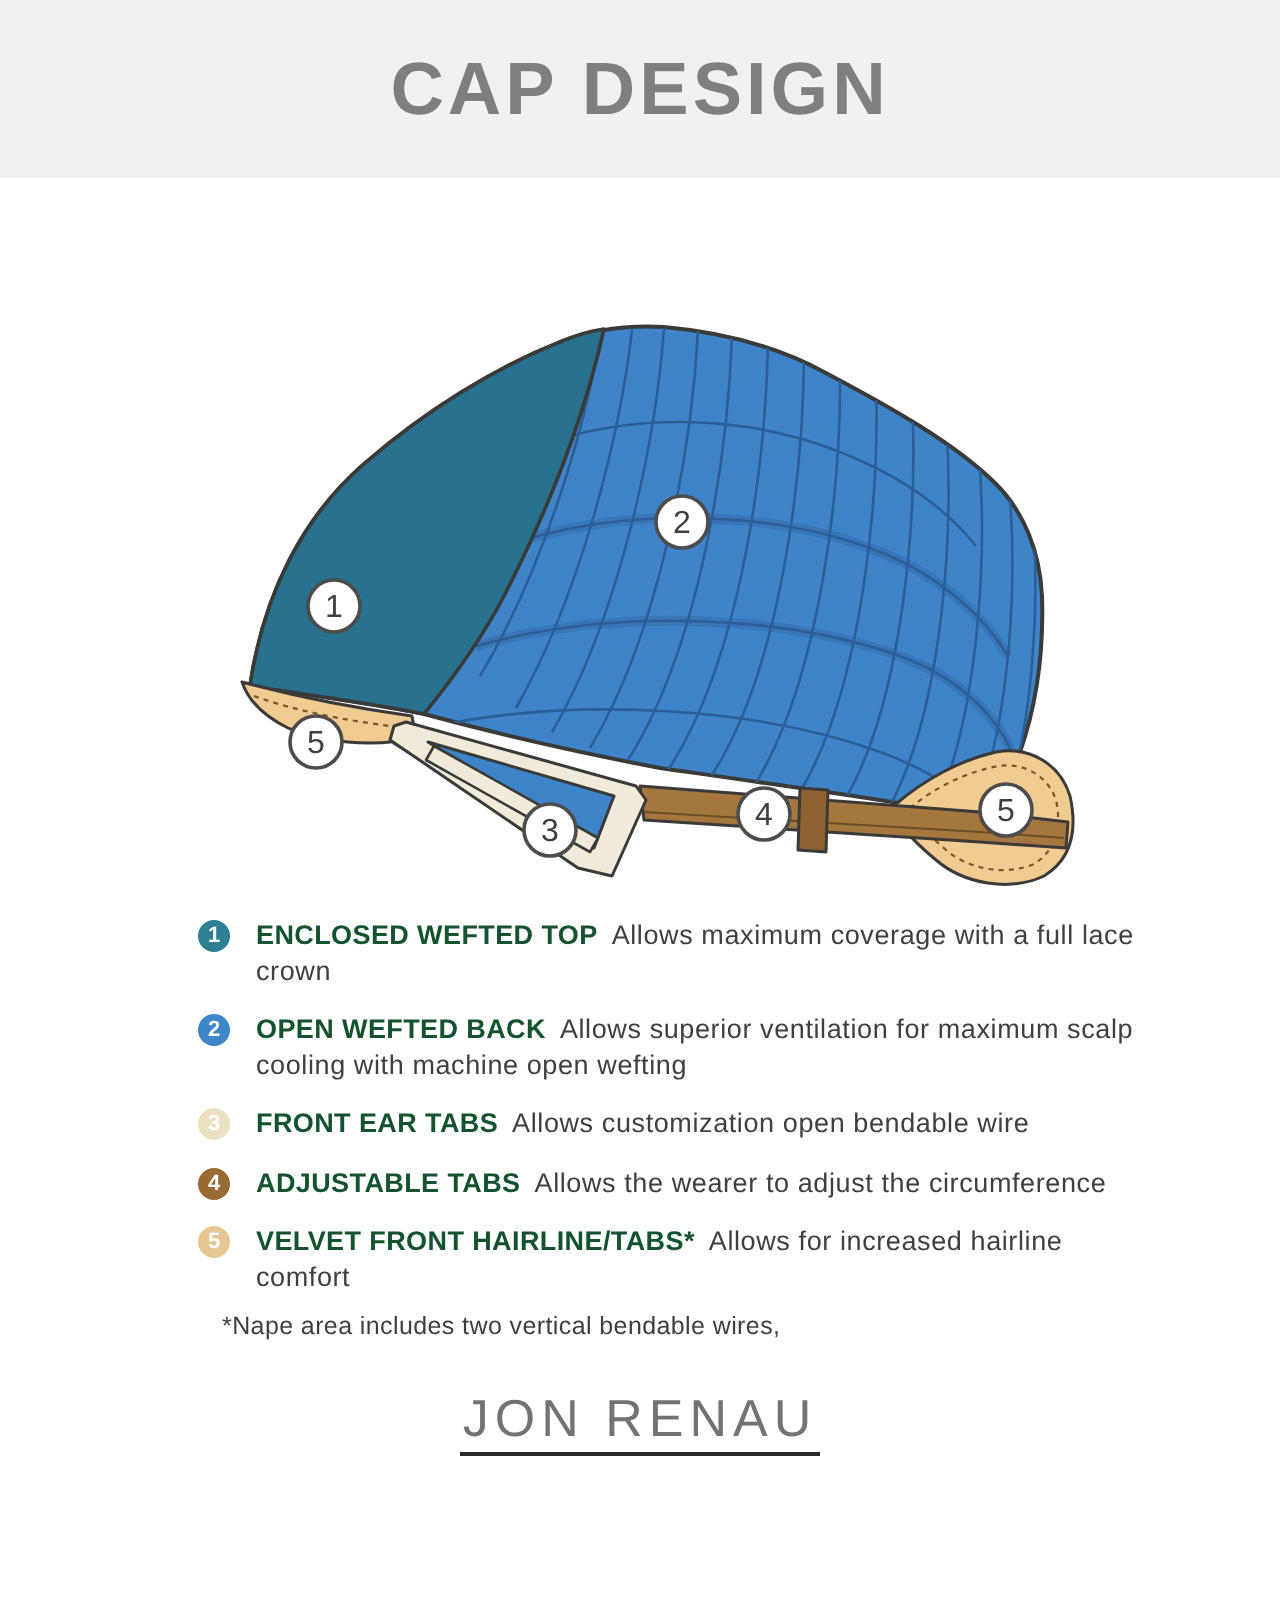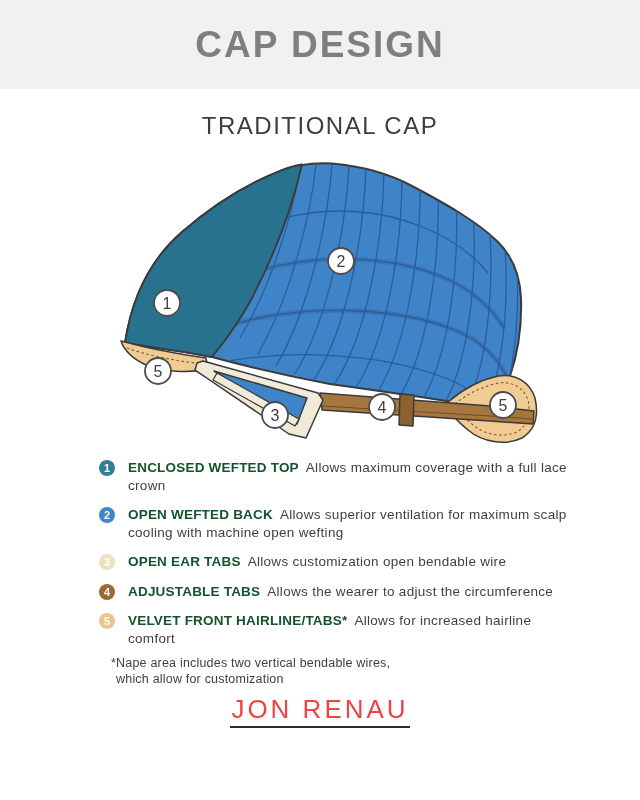--- a/index.html
+++ b/index.html
@@ -37,35 +37,34 @@
   .legend-text{
     margin:0;width:441px;font-size:13.5px;line-height:17.5px;
     letter-spacing:.3px;color:#3f3f3f;
   }
   .legend-text b{color:#14532d;margin-right:7px;letter-spacing:.2px;}
   .footnote{
     margin:14px 0 0 12px;font-size:12.5px;line-height:16px;
     color:#3e3e3e;letter-spacing:.2px;
   }
   .footnote .fn2{padding-left:5px;}
-  .footer{position:absolute;top:694px;left:0;width:640px;text-align:center;color:#ef4444;}
+  .footer{position:absolute;top:694px;left:0;width:640px;text-align:center;color:#737373;}
   .brand-top{font-size:26px;font-weight:400;letter-spacing:3px;}
   .brand-rule{width:180px;border:none;border-top:2px solid #2c2c2c;margin:1px auto 2px;}
   .brand-bottom{font-size:26px;font-weight:400;letter-spacing:3px;}
 </style>
 </head>
 <body>
 
 <div class="page">
 
   <div class="header-bar">
     <h1>CAP DESIGN</h1>
   </div>
 
-  <div class="subtitle">TRADITIONAL CAP</div>
 
   <svg class="diagram" width="640" height="300" viewBox="0 0 640 300">
     <defs>
       <clipPath id="domeClip">
         <path d="M125,185 C132,138 152,100 182,74 C212,48 247,26 280,13
                  C298,6 315,4.5 332,5.5 C360,8 388,15 412,28
                  C446,46 478,64 498,84 C512,98 520,118 521,140
                  C522,170 518,195 510,218 C504,235 496,250 488,258
                  C476,252 464,246 452,244 C415,238 372,232 330,226
                  C288,218 245,208 212,199 C182,193 150,189 125,185 Z"></path>
@@ -159,38 +158,37 @@
     <p class="legend-text"><b>ENCLOSED WEFTED TOP</b><span>Allows maximum coverage with a full lace crown</span></p>
   </div>
 
   <div class="legend-item">
     <span class="badge" style="background: rgb(61, 134, 199);">2</span>
     <p class="legend-text"><b>OPEN WEFTED BACK</b><span>Allows superior ventilation for maximum scalp cooling with machine open wefting</span></p>
   </div>
 
   <div class="legend-item">
     <span class="badge" style="background: rgb(236, 223, 194);">3</span>
-    <p class="legend-text"><b>OPEN EAR TABS</b><span>Allows customization open bendable wire</span></p>
+    <p class="legend-text"><b>FRONT EAR TABS</b><span>Allows customization open bendable wire</span></p>
   </div>
 
   <div class="legend-item">
     <span class="badge" style="background: rgb(154, 106, 53);">4</span>
     <p class="legend-text"><b>ADJUSTABLE TABS</b><span>Allows the wearer to adjust the circumference</span></p>
   </div>
 
   <div class="legend-item">
     <span class="badge" style="background: rgb(231, 198, 147);">5</span>
     <p class="legend-text"><b>VELVET FRONT HAIRLINE/TABS*</b><span>Allows for increased hairline comfort</span></p>
   </div>
 </div>
 
   <div class="legend footnote-wrap" style="top:641px;">
     <div class="footnote">
       <div class="fn1">*Nape area includes two vertical bendable wires,</div>
-      <div class="fn2">which allow for customization</div>
     </div>
   </div>
 
   <div class="footer">
     <div class="brand-top">JON RENAU</div>
     <hr class="brand-rule">
   </div>
 
 </div>
 

